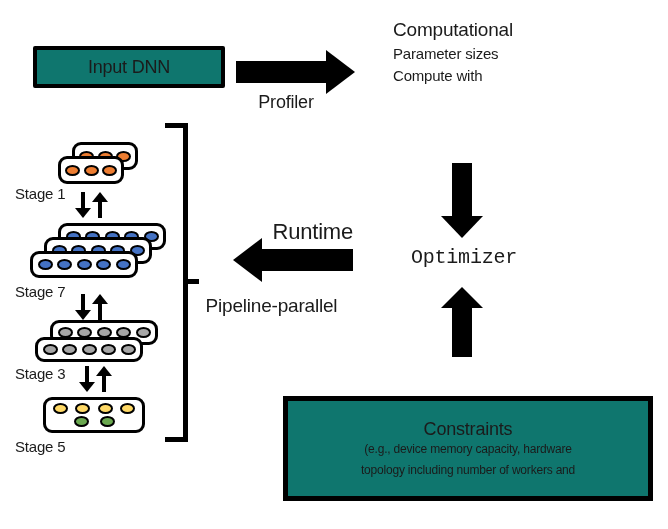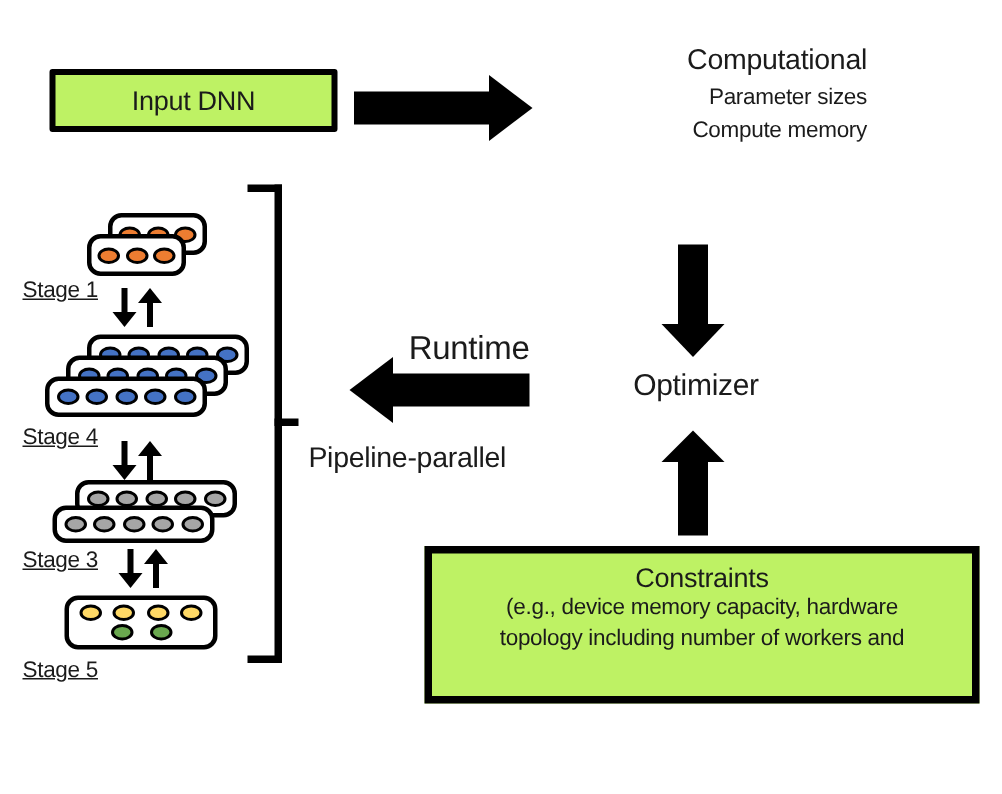--- a/index.html
+++ b/index.html
@@ -2,27 +2,27 @@
 <html><head>
 <meta charset="utf-8">
 <style>
   html,body { margin:0; padding:0; background:#ffffff; }
   .canvas {
     position:relative; width:668px; height:529px; background:#ffffff;
     font-family:"Liberation Sans", sans-serif; color:#1b1b1b; overflow:hidden;
     letter-spacing:-0.2px;
   }
   
-  .box { position:absolute; box-sizing:border-box; border:4px solid #000; background:#bef264;
+  .box { position:absolute; box-sizing:border-box; border:4px solid #000; background:#0f766e;
          display:flex; align-items:center; justify-content:center; }
   .input-box { left:33px; top:46px; width:192px; height:42px; font-size:18px; border-radius:2px; }
-  .constraints-box { left:283px; top:364px; width:370px; height:105px; border-width:5px;
-         flex-direction:column; justify-content:flex-start; padding-top:6px; }
+  .constraints-box { left:283px; top:396px; width:370px; height:105px; border-width:5px;
+         flex-direction:column; justify-content:flex-start; padding-top:18px; }
   .constraints-title { font-size:18px; line-height:20px; }
-  .constraints-line { font-size:15px; line-height:20.5px; text-align:center; }
+  .constraints-line { font-size:12px; line-height:20.5px; text-align:center; }
   
   .harrow { position:absolute; height:44px; }
   .harrow .shaft { position:absolute; top:11px; height:22px; background:#000; }
   .harrow .head  { position:absolute; width:0; height:0; border-top:22px solid transparent; border-bottom:22px solid transparent; }
   .arrow-profiler { left:236px; top:50px; width:119px; }
   .arrow-profiler .shaft { left:0; width:90px; }
   .arrow-profiler .head  { left:90px; top:0; border-left:29px solid #000; }
   .arrow-runtime { left:233px; top:238px; width:120px; }
   .arrow-runtime .shaft { left:29px; width:91px; }
   .arrow-runtime .head  { left:0; top:0; border-right:29px solid #000; }
@@ -33,26 +33,26 @@
   .arrow-to-optimizer { left:441px; top:163px; height:75px; }
   .arrow-to-optimizer .vshaft { top:0; height:53px; }
   .arrow-to-optimizer .vhead  { top:53px; border-top:22px solid #000; }
   .arrow-from-constraints { left:441px; top:287px; height:70px; }
   .arrow-from-constraints .vhead  { top:0; border-bottom:21px solid #000; }
   .arrow-from-constraints .vshaft { top:21px; height:49px; }
   
   .lbl { position:absolute; }
   .profiler-label { left:236px; top:92px; width:100px; text-align:center; font-size:18px; }
   .runtime-label  { left:250px; top:219px; width:103px; text-align:right; font-size:22px; }
-  .optimizer-label{ left:399px; top:246px; width:130px; text-align:center; font-size:20px; }
-  .graph-block { left:393px; top:28px; width:185px;text-align:right; }
+  .optimizer-label{ left:399px; top:246px; width:130px; text-align:center; font-size:20px;font-family:Liberation Mono, monospace; }
+  .graph-block { left:393px; top:17px; width:185px; }
   .graph-title { font-size:19px; line-height:26px; }
   .graph-item  { font-size:15px; line-height:21.5px; }
   .pipeline-label { left:189px; top:294px; width:165px; text-align:center; font-size:19px; line-height:24px; }
-  .stage-label { position:absolute; left:15px; width:60px; font-size:15px;text-decoration:underline; }
+  .stage-label { position:absolute; left:15px; width:60px; font-size:15px; }
   
   .bracket-part { position:absolute; background:#000; }
   
   .stage { position:absolute; }
   .layer { position:absolute; background:#fff; border:3px solid #000; border-radius:9px;
            display:flex; flex-direction:column; justify-content:space-evenly; box-sizing:border-box; }
   .dotrow { display:flex; justify-content:space-evenly; align-items:center; }
   .dotrow.tight { justify-content:center; gap:11px; }
   .dot { width:15px; height:11px; border:2px solid #000; border-radius:50%; box-sizing:border-box; }
   
@@ -67,25 +67,26 @@
 <div class="canvas">
 
   <div class="box input-box">
     <span>Input DNN</span>
   </div>
 
   <div class="harrow arrow-profiler">
     <div class="shaft"></div>
     <div class="head"></div>
   </div>
+  <div class="lbl profiler-label">Profiler</div>
 
   <div class="lbl graph-block">
     <div class="graph-title">Computational</div>
     <div class="graph-item">Parameter sizes</div>
-    <div class="graph-item">Compute memory</div>
+    <div class="graph-item">Compute with</div>
   </div>
 
   <div class="varrow arrow-to-optimizer">
     <div class="vshaft"></div>
     <div class="vhead"></div>
   </div>
 
   <div class="lbl optimizer-label">Optimizer</div>
 
   <div class="varrow arrow-from-constraints">
@@ -188,21 +189,21 @@
           <span class="dot" style="background: rgb(255, 217, 102);"></span>
         </div>
         <div class="dotrow tight">
           <span class="dot" style="background: rgb(106, 168, 79);"></span>
           <span class="dot" style="background: rgb(106, 168, 79);"></span>
         </div>
       </div>
     </div>
 
   <div class="stage-label" style="top:185px;">Stage 1</div>
-  <div class="stage-label" style="top:283px;">Stage 4</div>
+  <div class="stage-label" style="top:283px;">Stage 7</div>
   <div class="stage-label" style="top:365px;">Stage 3</div>
   <div class="stage-label" style="top:438px;">Stage 5</div>
 
   <div class="sarrow" style="left:75px; top:192px;">
     <div class="sshaft"></div>
       <div class="shead-down"></div>
   </div>
   <div class="sarrow" style="left:92px; top:192px;">
     <div class="shead-up"></div>
       <div class="sshaft"></div>

